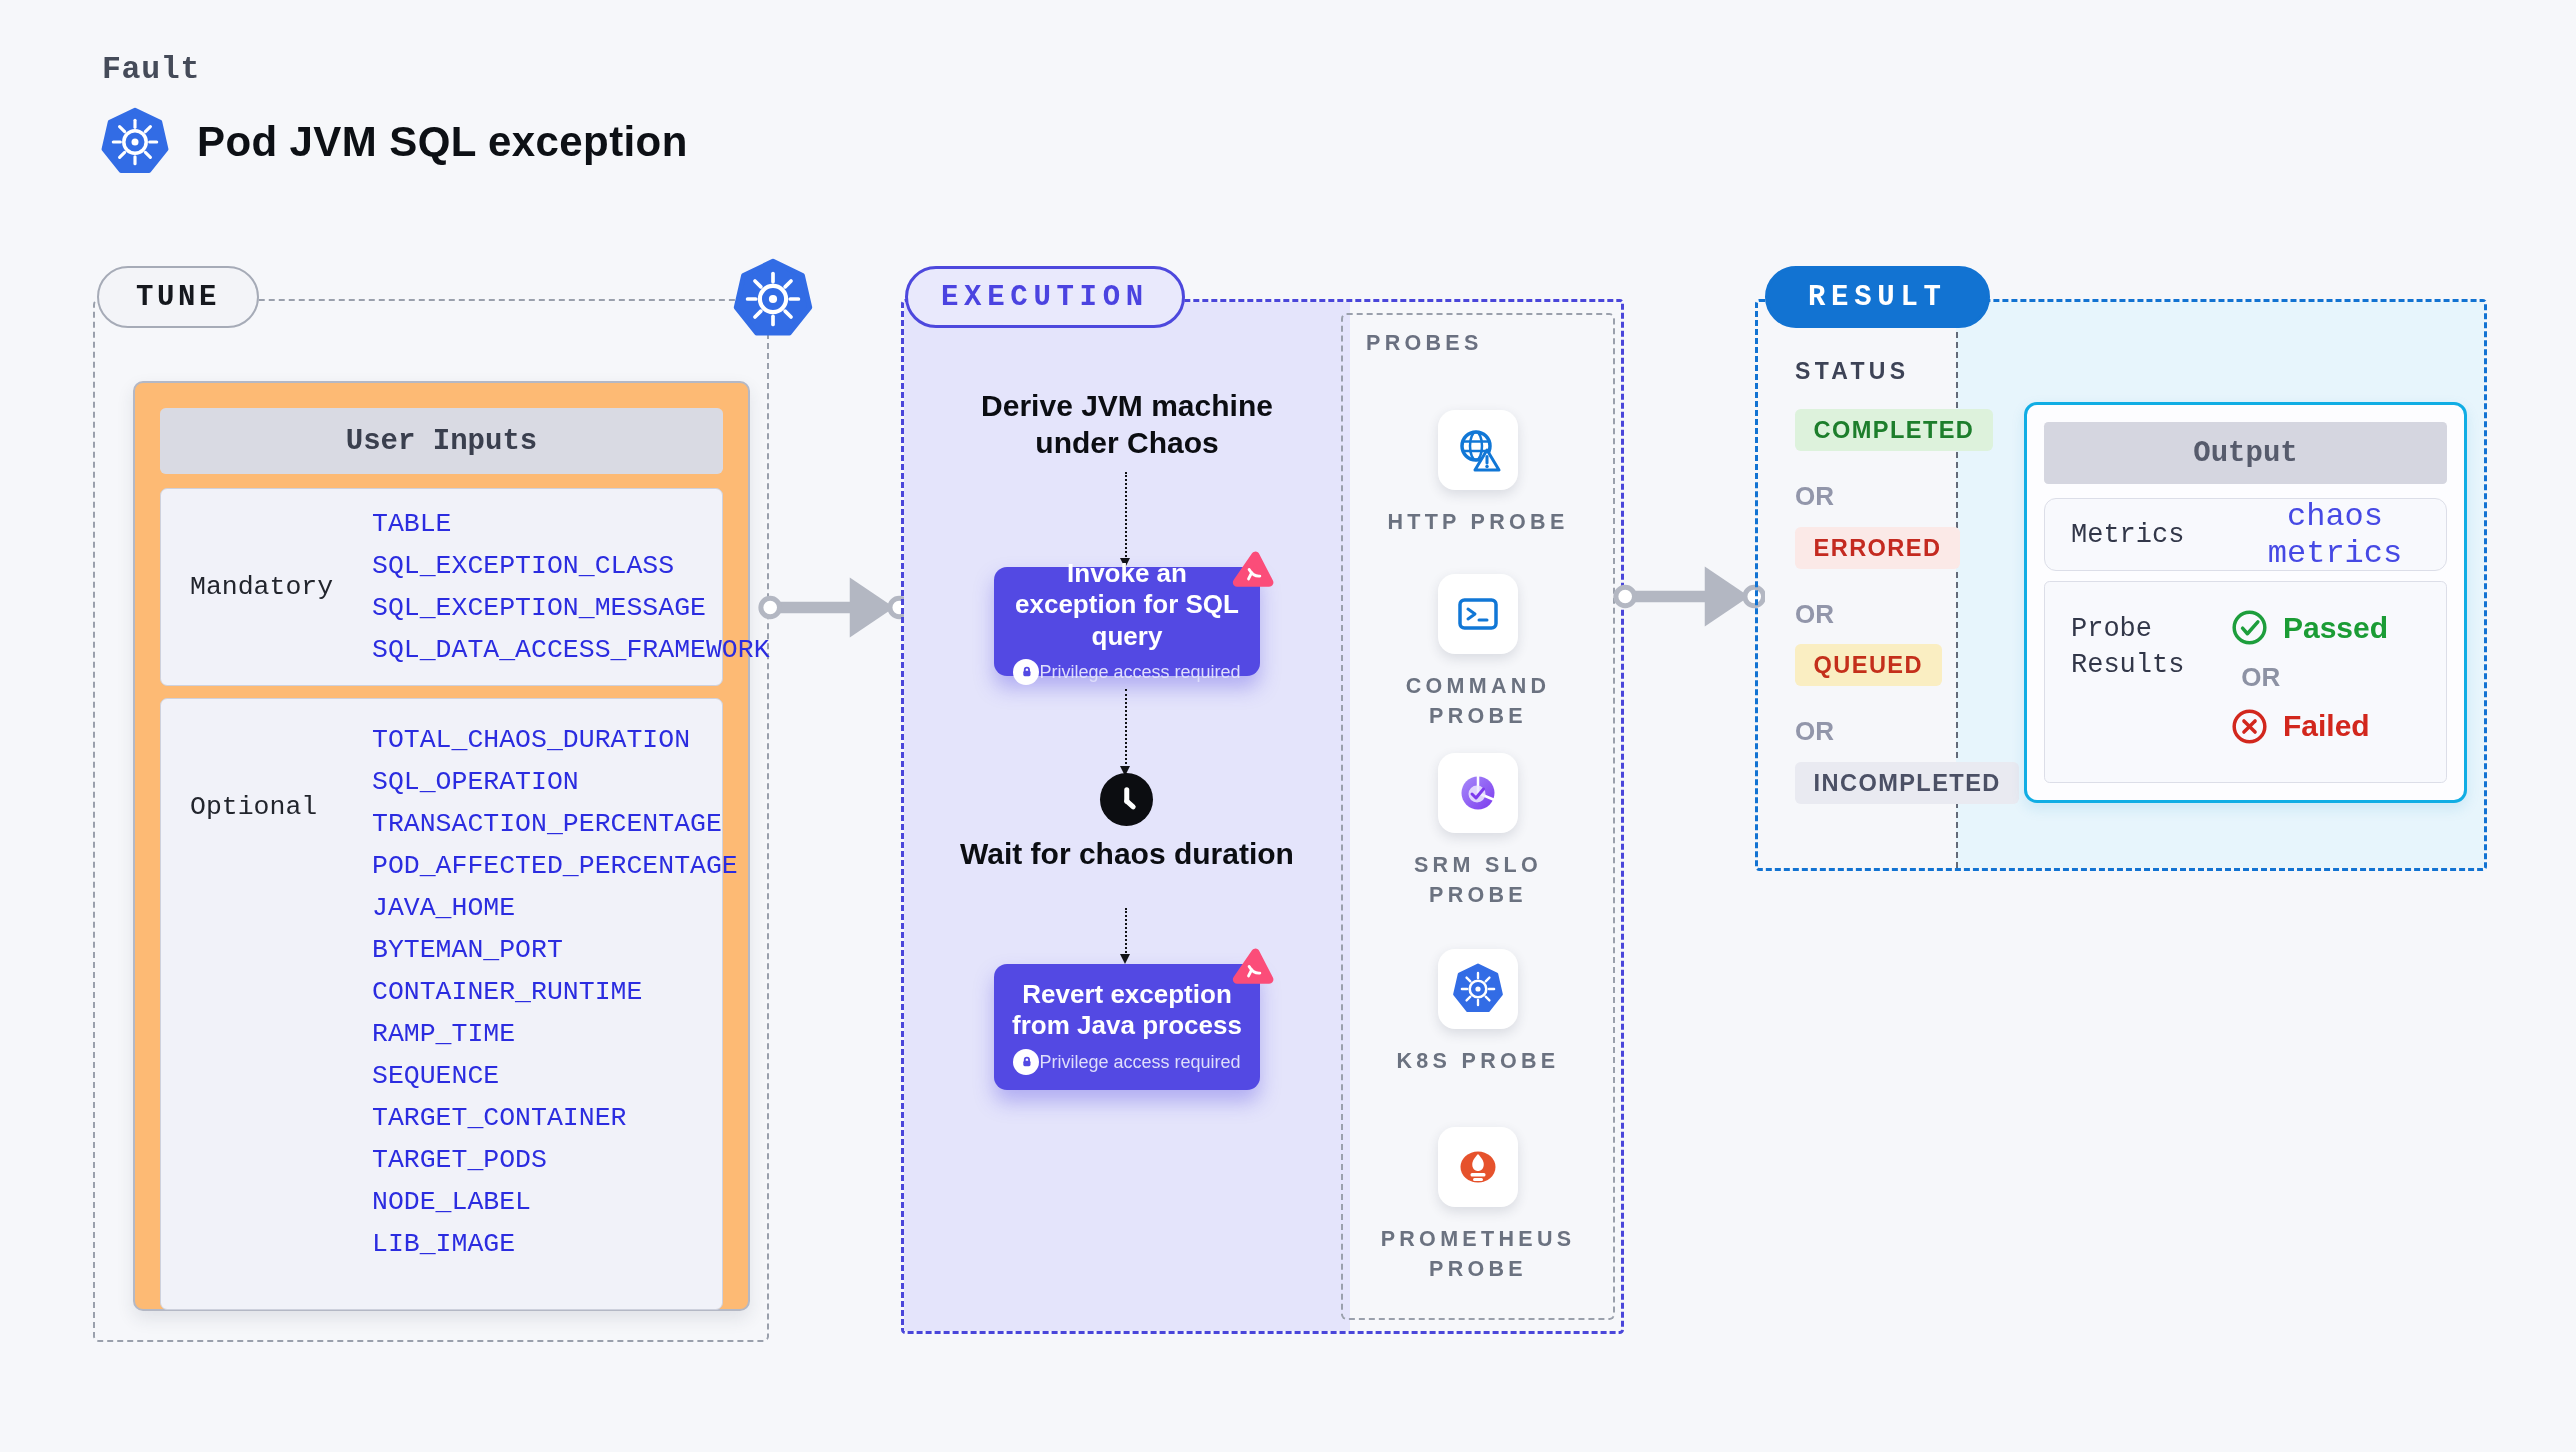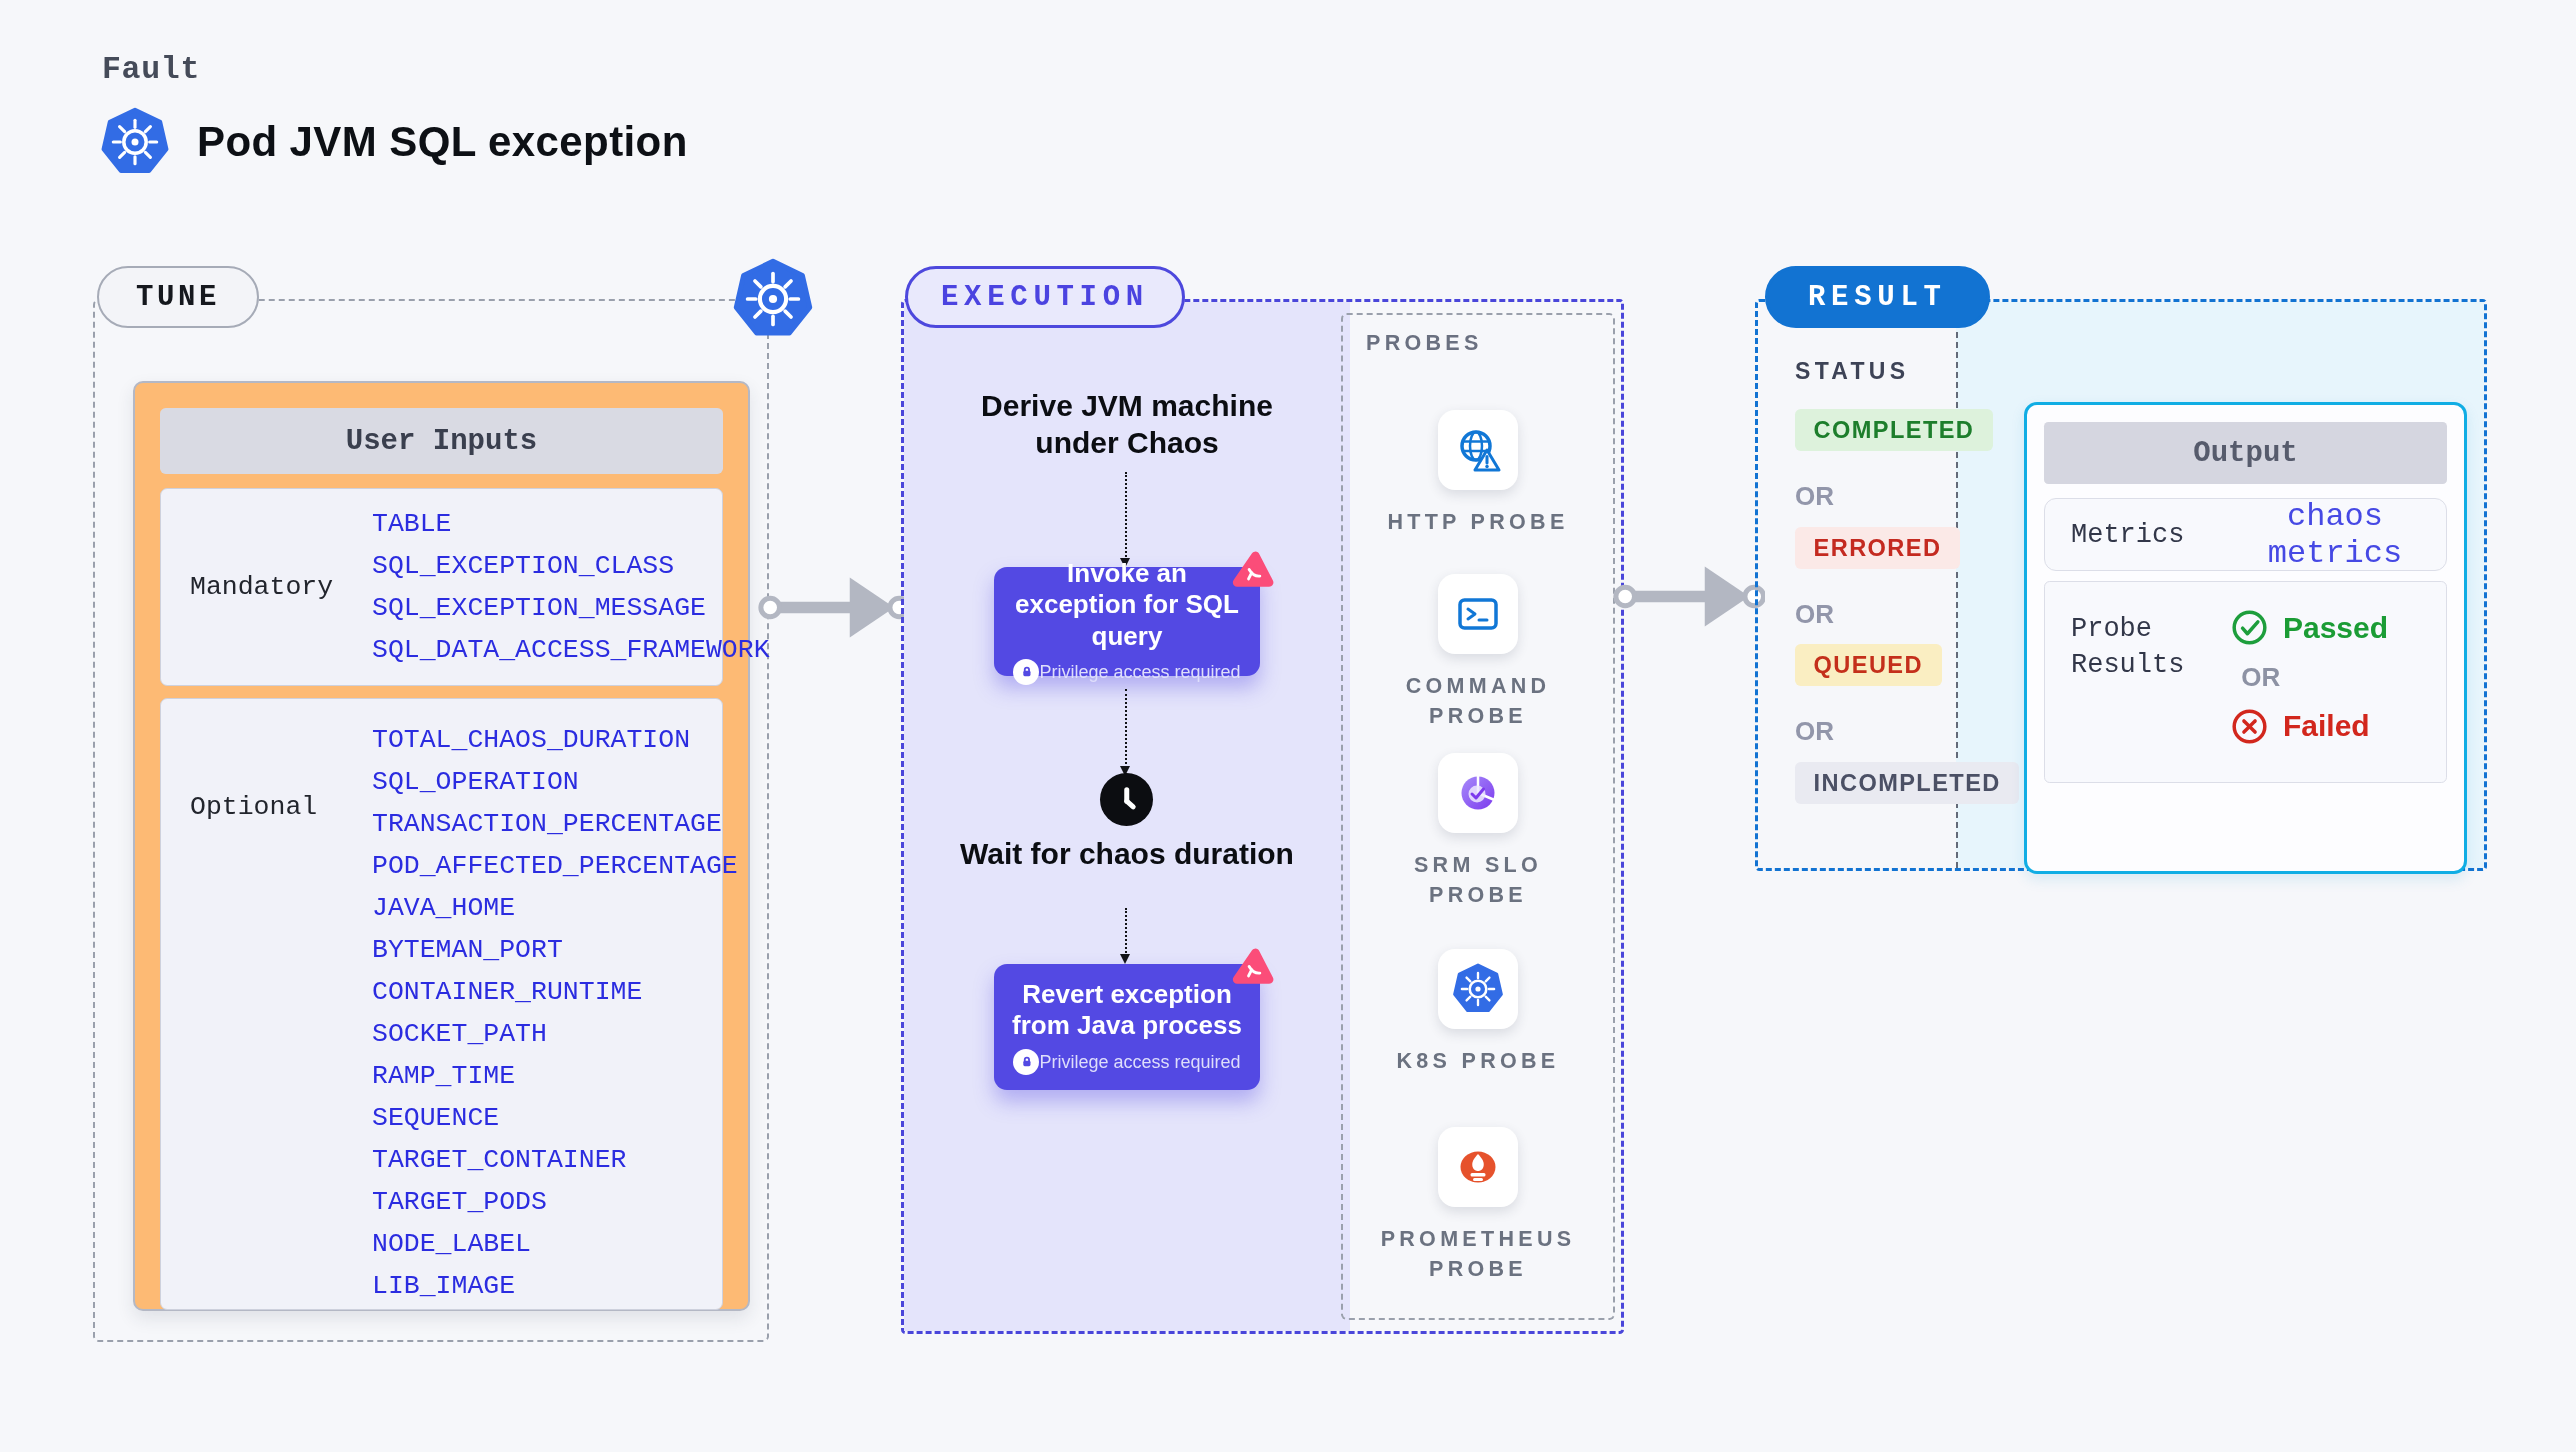--- a/index.html
+++ b/index.html
@@ -79,21 +79,21 @@
   .status-col { position:absolute; left:37px; top:0; width:158px; height:100%; }
   .status-label { position:absolute; top:56px; font-size:23px; font-weight:700; letter-spacing:4.3px; color:#3d4356; }
   .badge { position:absolute; height:42px; padding:0 18.6px; border-radius:5.7px; display:flex; align-items:center; font-size:23.6px; font-weight:700; letter-spacing:1.4px; white-space:nowrap; }
   .badge-completed { top:107px; background:#ddf2dc; color:#1d7e2c; }
   .badge-errored { top:225px; background:#fbe9e7; color:#c42a20; }
   .badge-queued { top:342px; background:#faeec2; color:#c42f1b; }
   .badge-incompleted { top:460px; background:#e9eaf1; color:#4b5065; }
   .or-label { position:absolute; font-size:26px; font-weight:600; color:#9296aa; }
   .or-1 { top:179px; } .or-2 { top:297px; } .or-3 { top:414px; }
 
-  .output-card { position:absolute; left:266px; top:100px; width:443px; height:472px; background:#fdfdff; border:3.6px solid #10ade4; border-radius:13px; padding:17px; box-shadow:0 5.7px 14.3px rgba(16,140,200,.12); }
+  .output-card { position:absolute; left:266px; top:100px; width:443px; height:401px; background:#fdfdff; border:3.6px solid #10ade4; border-radius:13px; padding:17px; box-shadow:0 5.7px 14.3px rgba(16,140,200,.12); }
   .output-header { height:62px; background:#d5d6e0; border-radius:4.3px; display:flex; align-items:center; justify-content:center; font-size:29px; color:#565b6c; font-weight:700; margin-bottom:14.3px; }
   .output-row { background:#f8f9fd; border:1.4px solid #dcdee8; border-radius:5.7px; display:flex; }
   .row-metrics { height:73px; align-items:center;border-radius:12px; }
   .row-probe-results { margin-top:10px; height:202px; }
   .o-label { width:179px; padding-left:26px; font-size:27px; color:#323749; line-height:36px; flex:none; }
   .row-probe-results .o-label { padding-top:29px; }
   .metrics-value { flex:1; text-align:center; font-size:32px; color:#4649e4; }
   .pr-col { flex:1; padding-top:26px; padding-left:5.7px; }
   .pr-line { display:flex; align-items:center; gap:14.3px; }
   .pr-passed { font-size:30px; font-weight:700; color:#1b9c35; }
@@ -159,21 +159,20 @@
       <div class="ui-label mono">Optional</div>
       <div class="ui-fields mono">
 
       <div class="field">TOTAL_CHAOS_DURATION</div>
           <div class="field">SQL_OPERATION</div>
           <div class="field">TRANSACTION_PERCENTAGE</div>
           <div class="field">POD_AFFECTED_PERCENTAGE</div>
           <div class="field">JAVA_HOME</div>
           <div class="field">BYTEMAN_PORT</div>
           <div class="field">CONTAINER_RUNTIME</div>
-          <div class="field">SOCKET_PATH</div>
           <div class="field">RAMP_TIME</div>
           <div class="field">SEQUENCE</div>
           <div class="field">TARGET_CONTAINER</div>
           <div class="field">TARGET_PODS</div>
           <div class="field">NODE_LABEL</div>
           <div class="field">LIB_IMAGE</div>
         </div>
     </div>
   </div>
 

